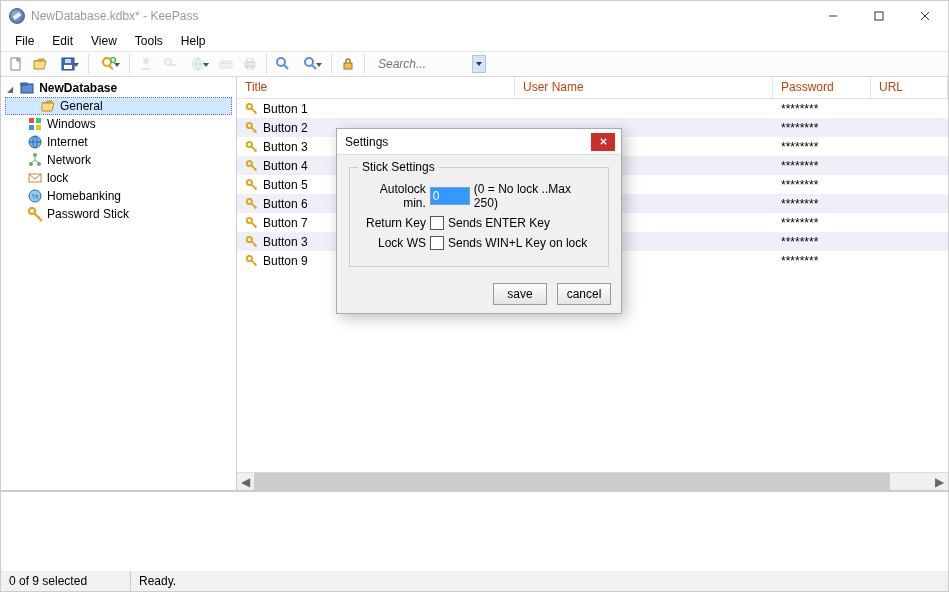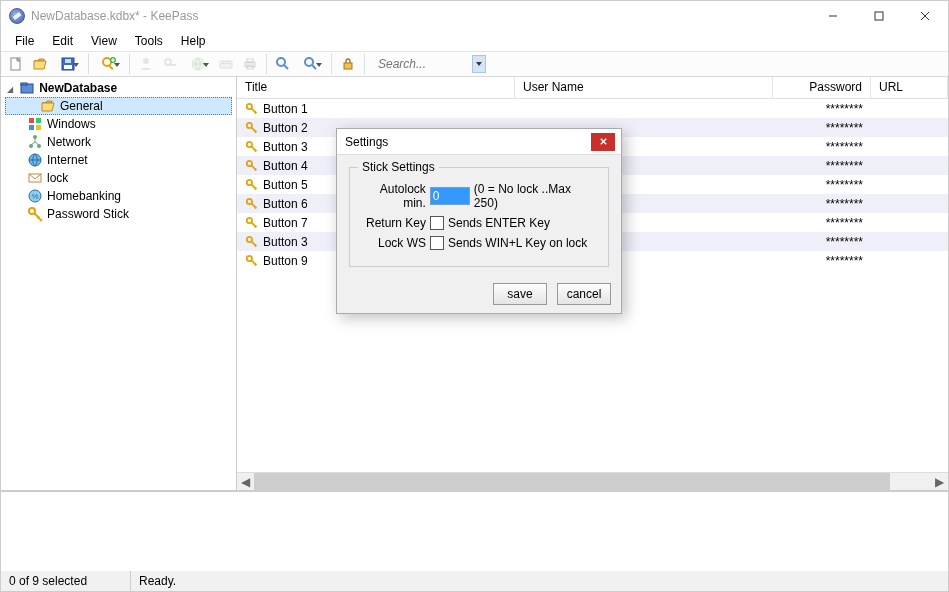--- a/index.html
+++ b/index.html
@@ -34,21 +34,21 @@
   .tree-row{ display:flex; align-items:center; height:18px; gap:4px; padding-left:2px; white-space:nowrap;}
   .tree-row.root{ padding-left:2px; font-weight:normal;}
   .tree-row.child{ padding-left:22px;}
   .tree-row.sel{ background:#cde8ff; border:1px dotted #76a; padding-left:34px;}
   .tree-caret::before{ content:"◢"; font-size:8px; color:#666; display:inline-block; margin-right:2px;}
   .tree svg{ width:16px; height:16px; flex-shrink:0;}
   .tree-label{ font-size:12px;}
   .tree-row.root .tree-label{ font-weight:bold;}
   
   .listpane{ flex:1; display:flex; flex-direction:column; min-width:0; min-height:0;}
-  .listhdr{ height:22px; display:flex; border-bottom:1px solid #e0e0e0; font-size:12px; color:#000000;}
+  .listhdr{ height:22px; display:flex; border-bottom:1px solid #e0e0e0; font-size:12px; color:#c2410c;}
   .listhdr .col{ border-right:1px solid #e5e5e5; padding:3px 8px;}
   .listbody{ flex:1; overflow:hidden;}
   .row{ height:19px; display:flex; align-items:center; font-size:12px;}
   .row.alt{ background:#eeeff8;}
   .row .c{ padding:0 8px; overflow:hidden; white-space:nowrap;}
   .row .c.title{ display:flex; align-items:center; gap:4px;}
   .row svg{ width:14px; height:14px;}
   .hscroll{ height:18px; background:#f0f0f0; border-top:1px solid #ddd; display:flex; align-items:center;}
   .hscroll .arrow{ width:17px; height:17px; display:flex; align-items:center; justify-content:center; color:#666;}
   .hscroll .track{ flex:1; height:17px; background:#f0f0f0; position:relative;}
@@ -71,21 +71,21 @@
   .frow .lbl{ width:66px; text-align:right; font-size:12px;}
   .frow input[type=text]{ width:40px; height:18px; border:1px solid #7a9fcf; font-size:12px; padding:0 2px;}
   .frow input[type=text].selected{ background:#3399ff; color:#fff;}
   .frow .chk{ width:14px; height:14px; border:1px solid #555; background:#fff;}
   .frow .desc{ font-size:12px; color:#000;}
   .dlg-btns{ display:flex; justify-content:flex-end; gap:10px; padding:6px 10px 8px;}
   .dlg-btns button{ min-width:54px; height:22px; border:1px solid #999; background:linear-gradient(#fdfdfd,#e4e4e4); font-size:12px;}
   
   .w-title{ width:278px;}
   .w-user{ width:258px;}
-  .w-pass{ width:98px;text-align:right;}
+  .w-pass{ width:98px;}
   .w-url{ flex:1;}
 </style>
 </head>
 <body>
 
 <div class="titlebar">
   <div class="title-ico">
       <span class="key"></span>
     </div>
   <div class="title-txt">NewDatabase.kdbx* - KeePass</div>
@@ -228,33 +228,33 @@
       <svg viewBox="0 0 16 16">
           <rect x="2" y="2" width="5" height="5" fill="#e74c3c"></rect>
           <rect x="9" y="2" width="5" height="5" fill="#2ecc71"></rect>
           <rect x="2" y="9" width="5" height="5" fill="#3498db"></rect>
           <rect x="9" y="9" width="5" height="5" fill="#f1c40f"></rect>
         </svg>
       <span class="tree-label">Windows</span>
     </div>
     <div class="tree-row child">
       <svg viewBox="0 0 16 16">
+          <circle cx="8" cy="8" r="6" fill="#6fb8e8" stroke="#2a6aa1"></circle>
+          <path d="M2 8h12M8 2c3 3 3 9 0 12M8 2c-3 3-3 9 0 12" stroke="#2a6aa1" fill="none"></path>
+        </svg>
+      <span class="tree-label">Internet</span>
+    </div>
+    <div class="tree-row child">
+      <svg viewBox="0 0 16 16">
           <circle cx="8" cy="3" r="2" fill="#6a7"></circle>
           <circle cx="4" cy="12" r="2" fill="#6a7"></circle>
           <circle cx="12" cy="12" r="2" fill="#6a7"></circle>
           <path d="M8 5v3M8 8L4 11M8 8l4 3" stroke="#6a7"></path>
         </svg>
       <span class="tree-label">Network</span>
-    </div>
-    <div class="tree-row child">
-      <svg viewBox="0 0 16 16">
-          <circle cx="8" cy="8" r="6" fill="#6fb8e8" stroke="#2a6aa1"></circle>
-          <path d="M2 8h12M8 2c3 3 3 9 0 12M8 2c-3 3-3 9 0 12" stroke="#2a6aa1" fill="none"></path>
-        </svg>
-      <span class="tree-label">Internet</span>
     </div>
     <div class="tree-row child">
       <svg viewBox="0 0 16 16">
           <rect x="2" y="4" width="12" height="8" fill="#fff" stroke="#c2893f"></rect>
           <path d="M2 4l6 5 6-5" stroke="#c2893f" fill="none"></path>
         </svg>
       <span class="tree-label">lock</span>
     </div>
     <div class="tree-row child">
       <svg viewBox="0 0 16 16">

